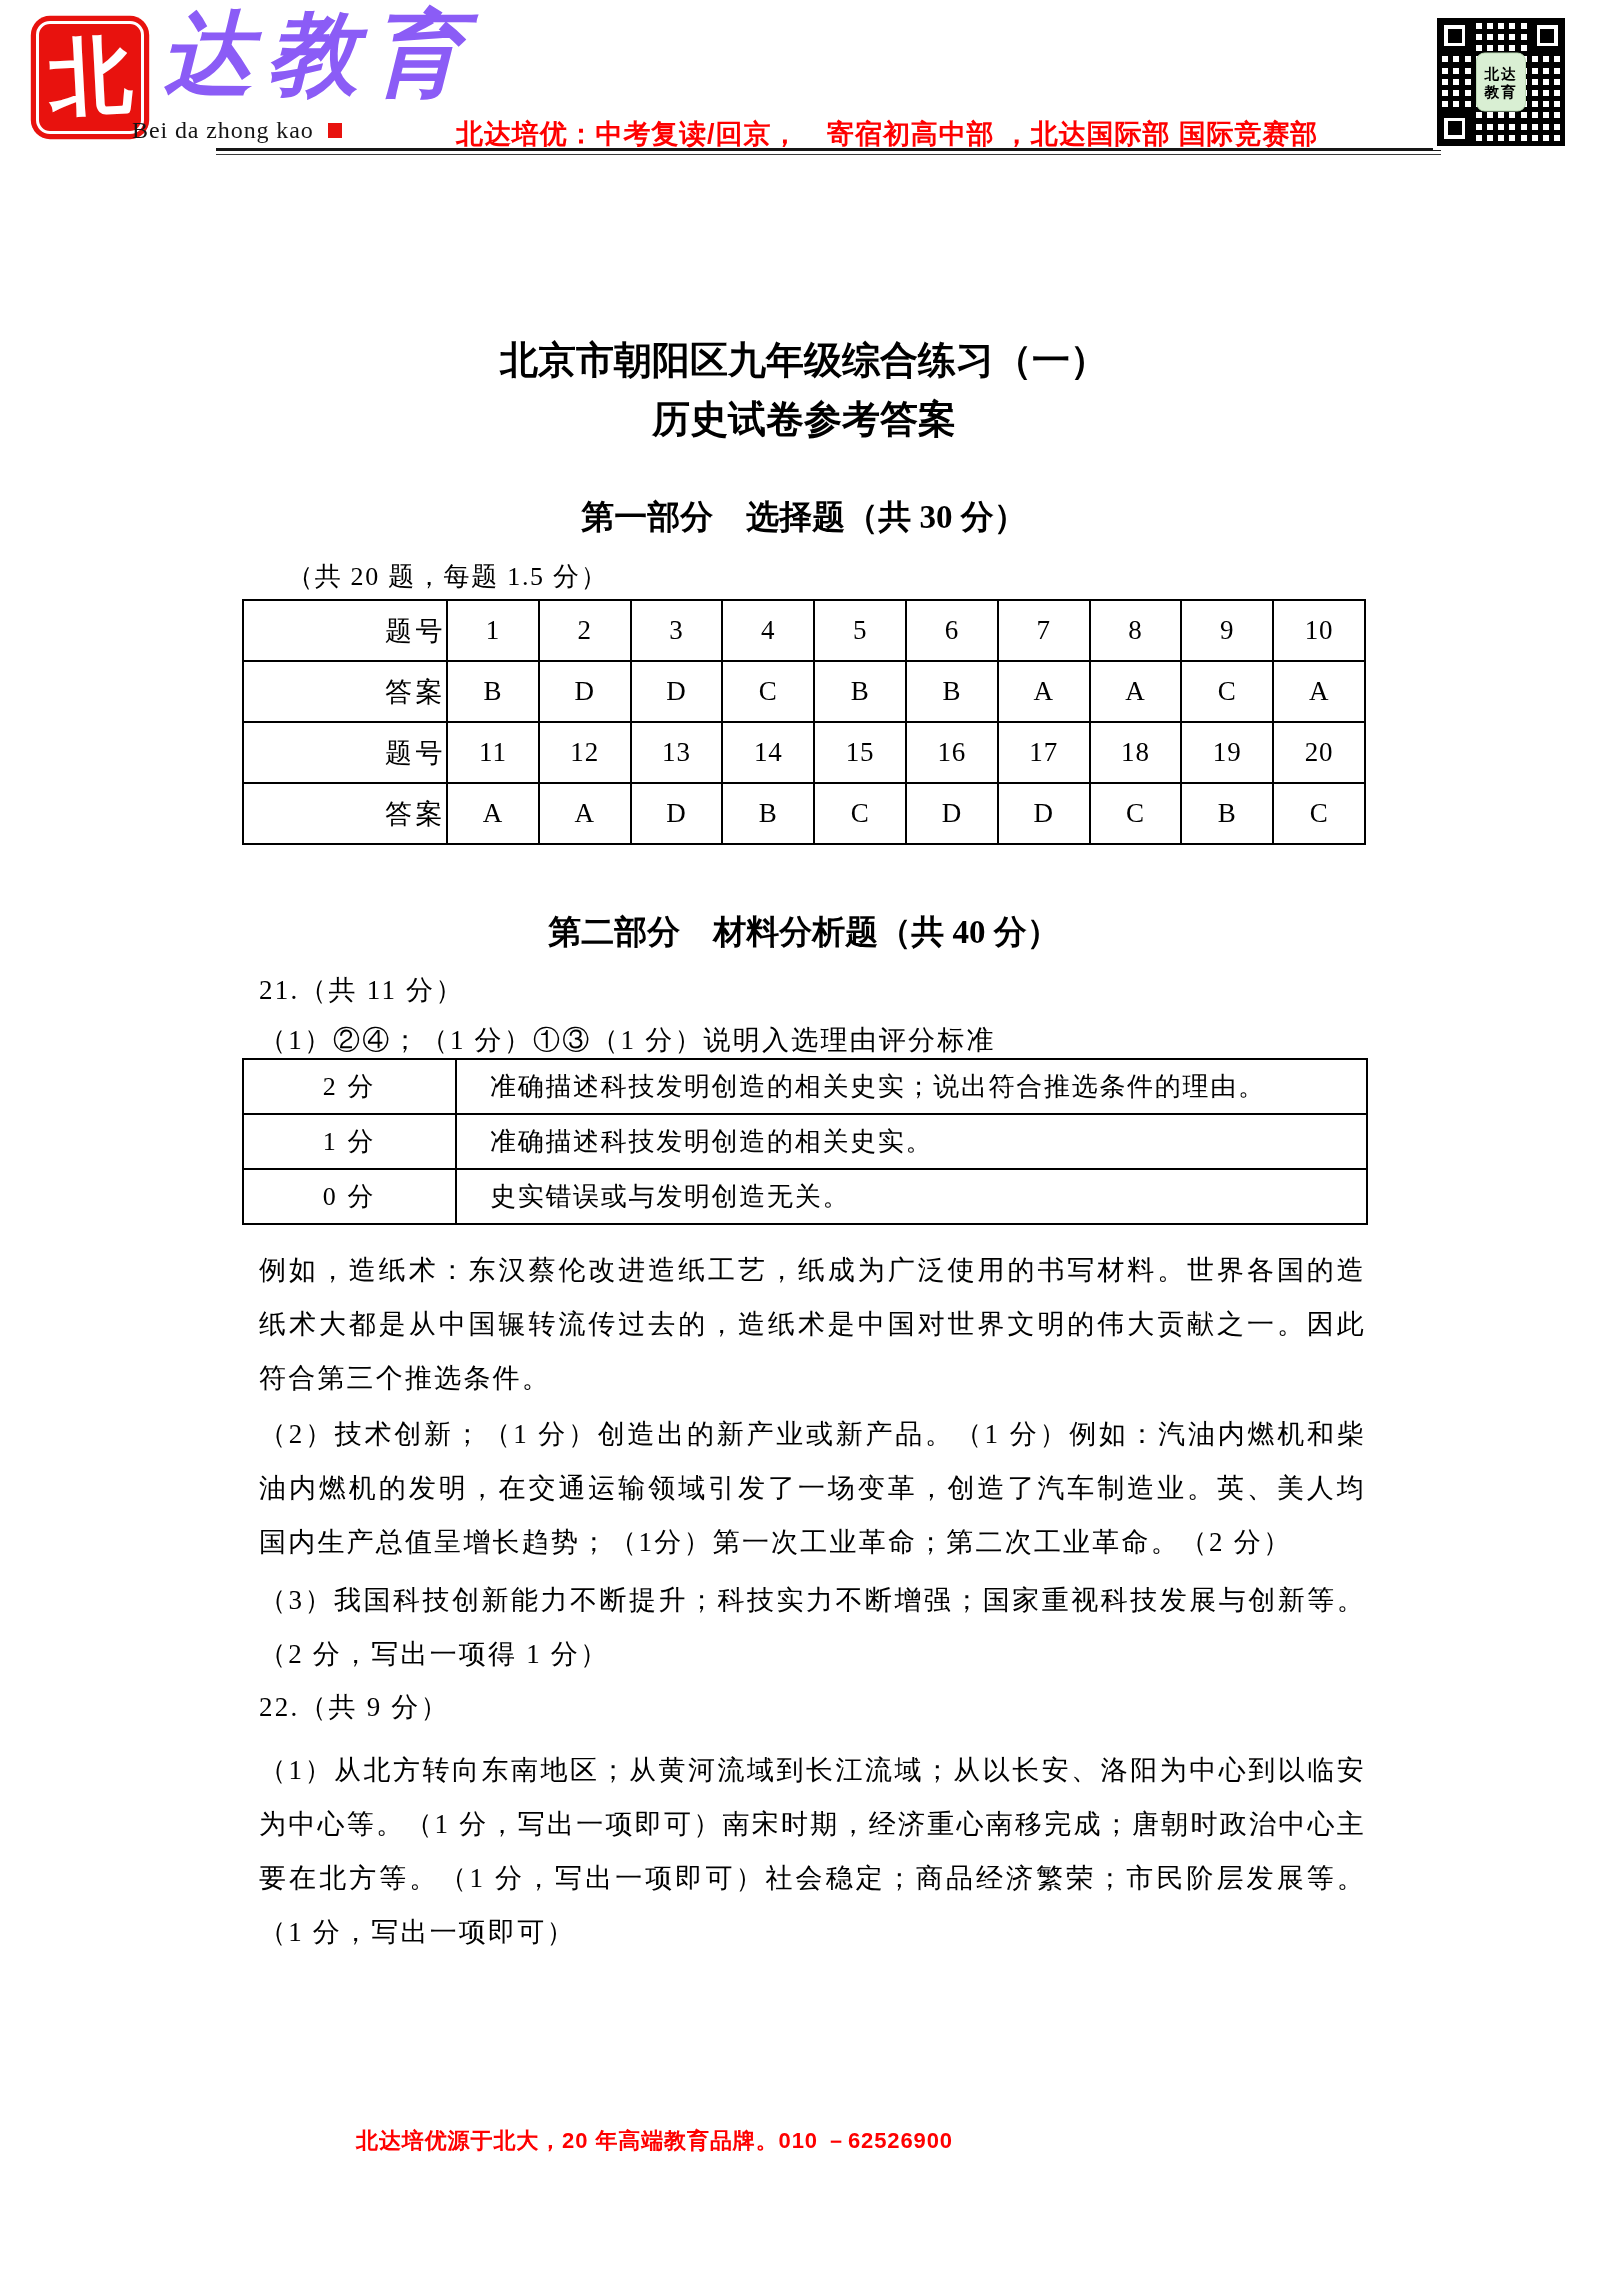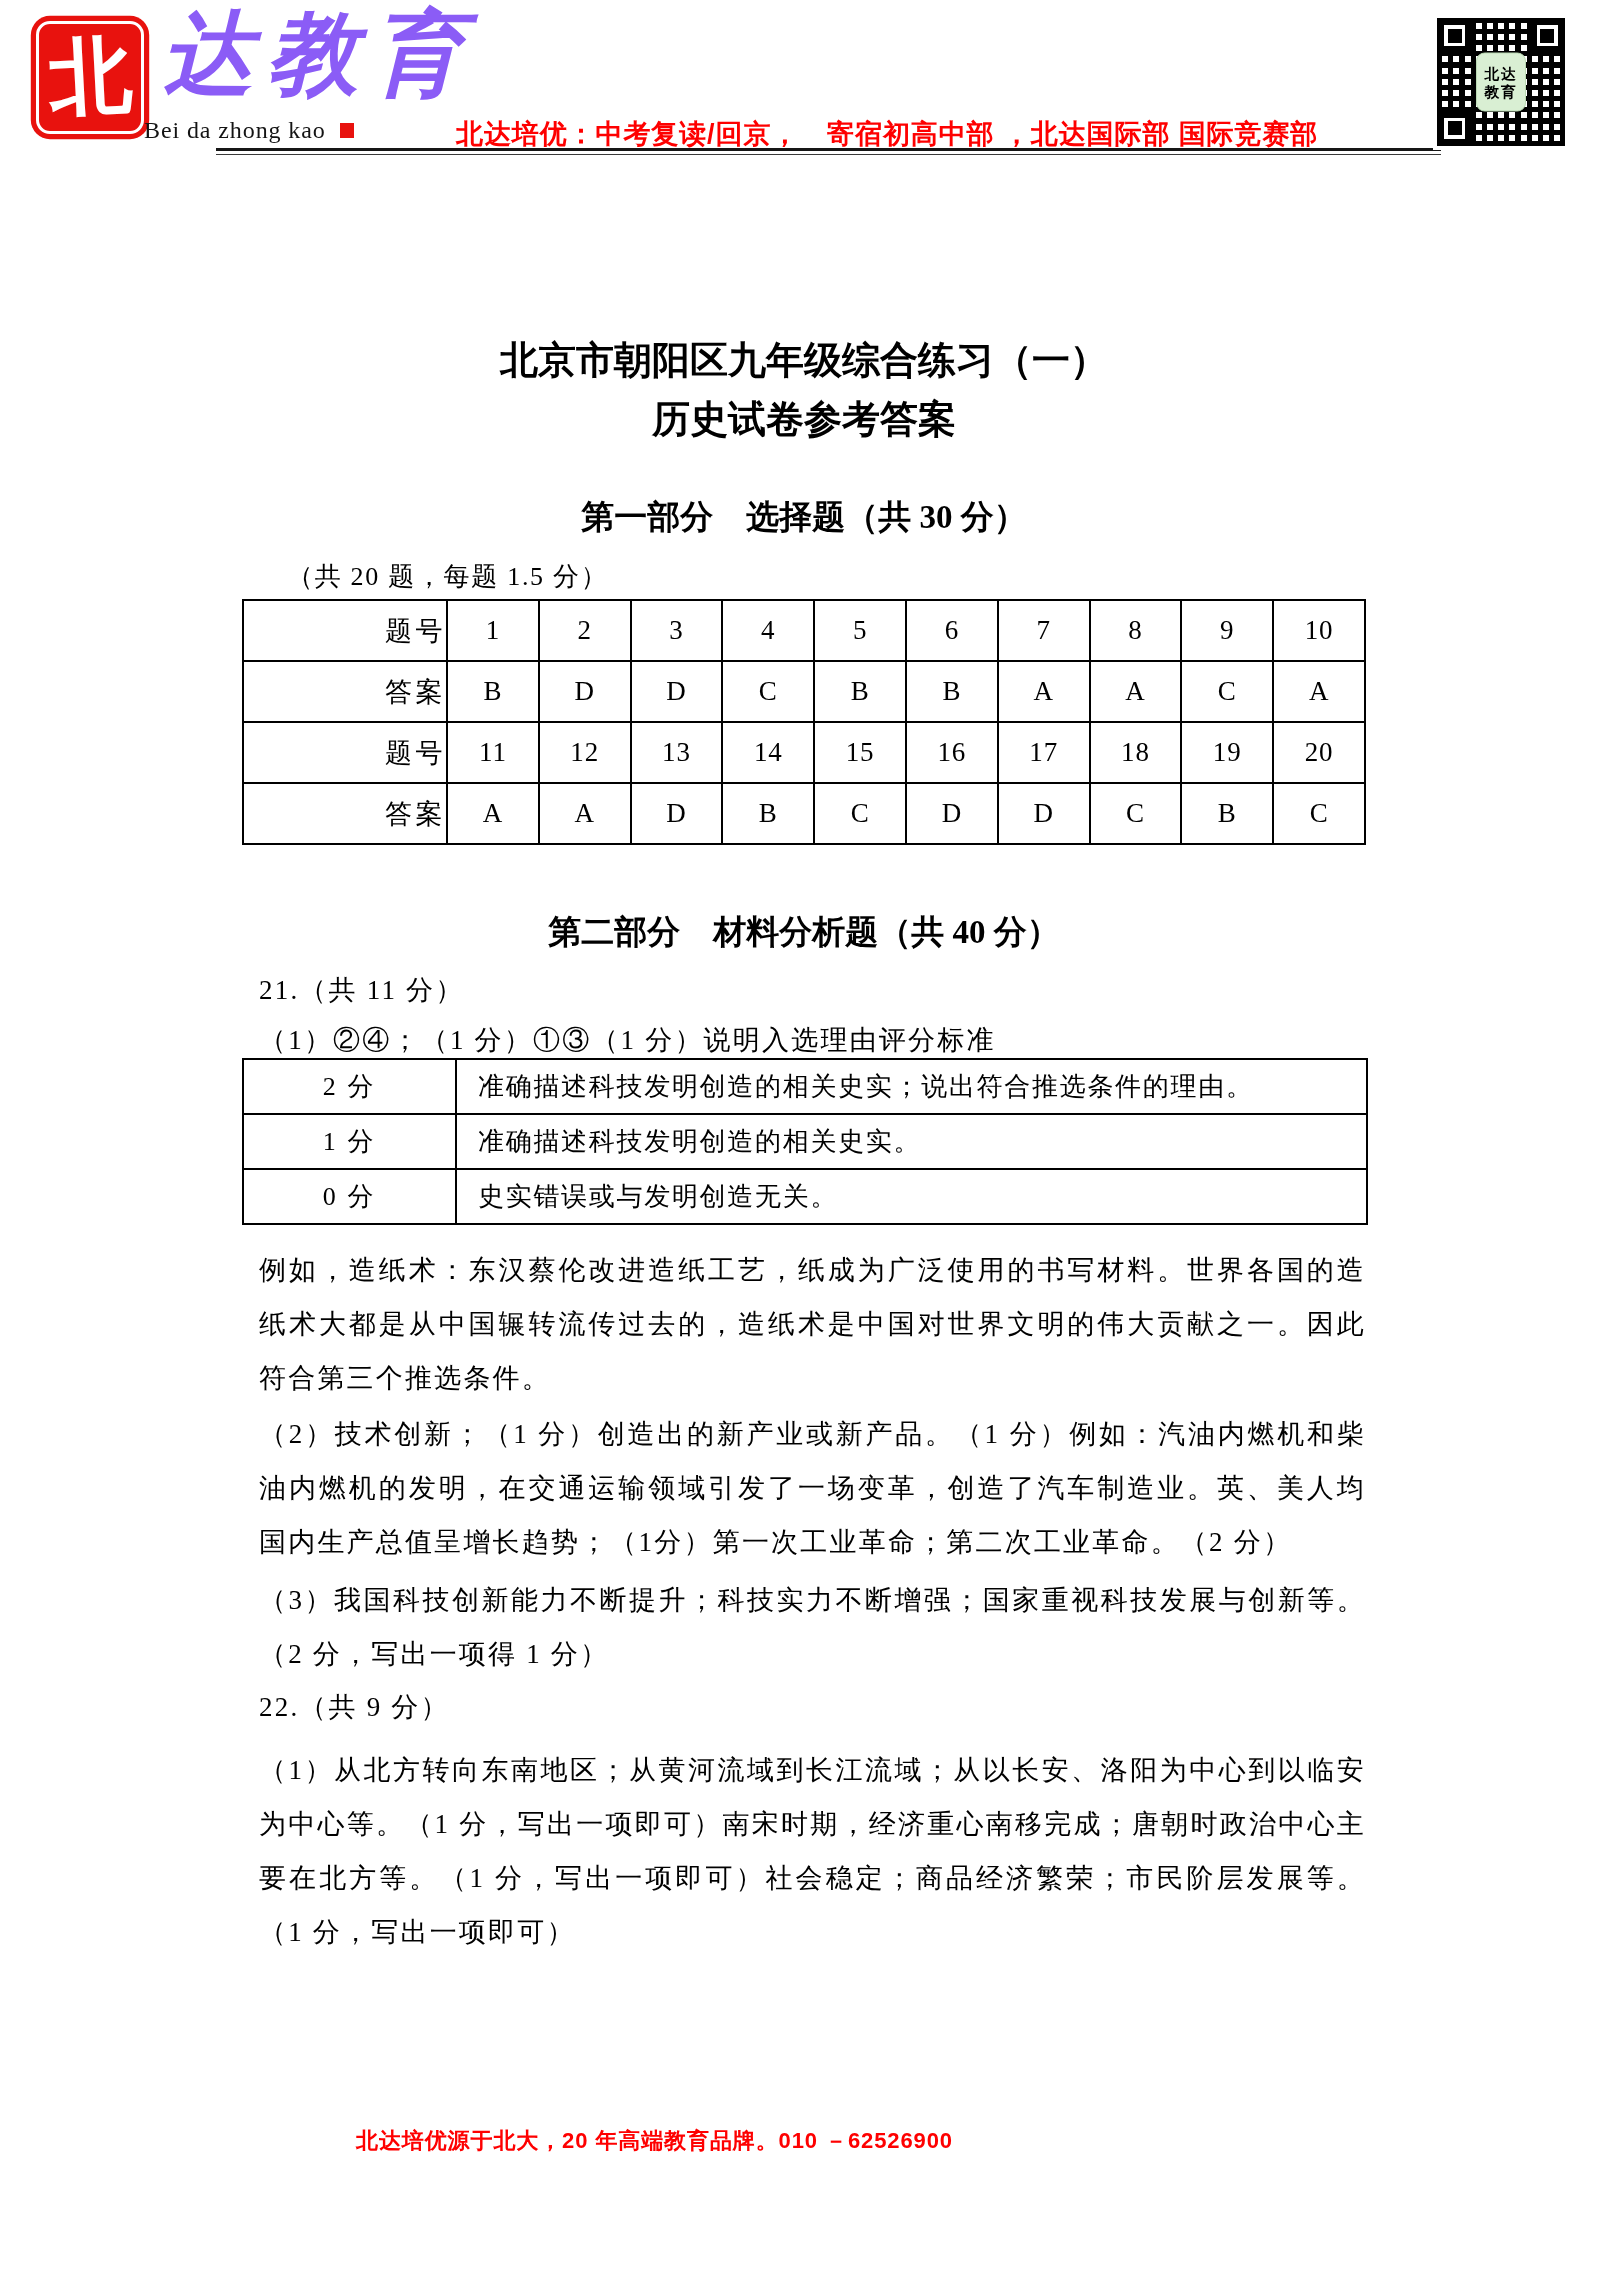--- a/index.html
+++ b/index.html
@@ -17,21 +17,21 @@
   .seal-char {
     color:#ffffff; font-size:83px; font-weight:bold; line-height:1;
     transform:rotate(-3deg); font-family:"Liberation Serif",serif;
   }
   .logo-script {
     position:absolute; left:162px; top:5.2px; color:#8b5cf6;
     font-size:91px; font-weight:bold; font-style:italic; letter-spacing:14px;
     line-height:1.1; white-space:nowrap;
   }
   .logo-roman {
-    position:absolute; left:144px; top:117px; display:flex; align-items:center;
+    position:absolute; left:132px; top:117px; display:flex; align-items:center;
     font-size:24px; color:#141414; letter-spacing:0.9px;
   }
   .logo-bullet { display:inline-block; width:14.7px; height:14.7px; background:#e8120e; margin-left:14px; }
 
   .tagline {
     position:absolute; left:456px; top:116px; white-space:nowrap;
     font-family:"Liberation Sans","DejaVu Sans",sans-serif;
     font-size:27px; font-weight:bold; color:#fe0000; letter-spacing:0.9px;
   }
   .header-rule {
@@ -73,21 +73,21 @@
   .answers { position:absolute; left:242px; top:599px; width:1124px; border:2.6px solid #000; }
   .answers td {
     border:2.2px solid #000; height:59px; text-align:center;
     font-size:27px; padding:0; letter-spacing:0.9px;
   }
   .answers td.rowlabel { width:178px; text-align:right; padding-left:24px; letter-spacing:3.5px;margin-left:48px; }
 
   .rubric { position:absolute; left:242px; top:1058px; width:1126px; border:2.6px solid #000; }
   .rubric td { border:2.2px solid #000; height:53px; font-size:26px; padding:0; }
   .rubric td.score { width:211px; text-align:center; letter-spacing:2.6px; }
-  .rubric td.desc { text-align:left; padding-left:21px; letter-spacing:1.7px; }
+  .rubric td.desc { text-align:left; padding-left:33px; letter-spacing:1.7px; }
 
   
   .body-text {
     position:absolute; left:259px; width:1107px;
     font-size:27px; line-height:54px; text-align:justify; letter-spacing:2.2px;
   }
   .p-21num  { top:963px; }
   .p-21i1   { top:1013px; }
   .p-example{ top:1243px; }
   .p-21i2   { top:1407px; }

